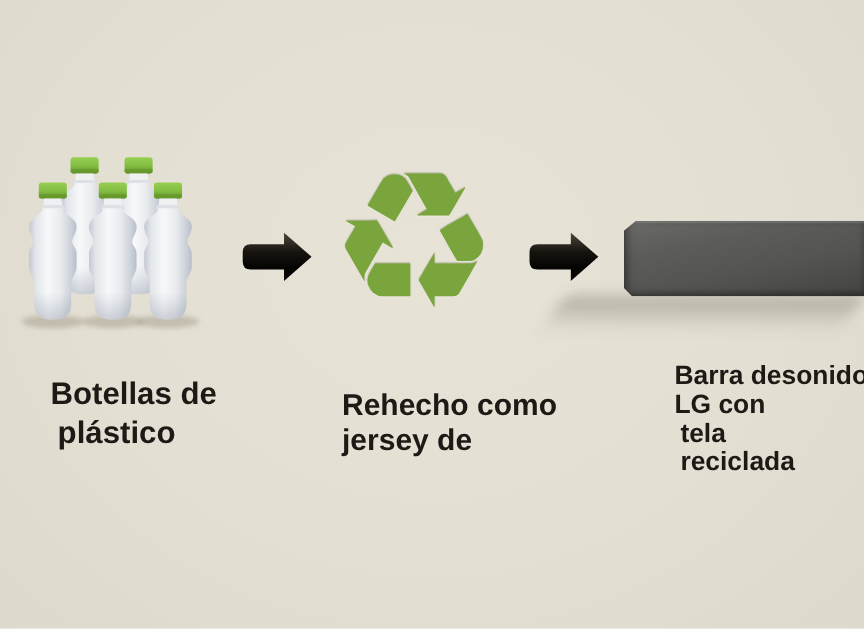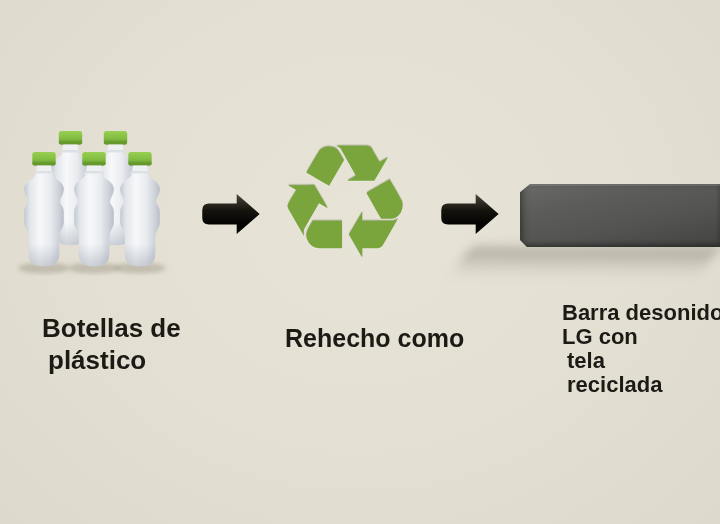--- a/index.html
+++ b/index.html
@@ -152,20 +152,21 @@
   <div class="soundbar-shadow"></div>
   <div class="soundbar"></div>
 
   <div class="caption cap-bottles">
     <div class="ln">Botellas de</div>
     <div class="ln indent-6">plástico</div>
   </div>
 
   <div class="caption cap-recycle">
     <div class="ln">Rehecho como</div>
+    <div class="ln">jersey de</div>
   </div>
 
   <div class="caption cap-soundbar">
     <div class="ln">Barra desonido</div>
     <div class="ln">LG con</div>
     <div class="ln indent-5">tela</div>
     <div class="ln indent-5">reciclada</div>
   </div>
 
 </div>

